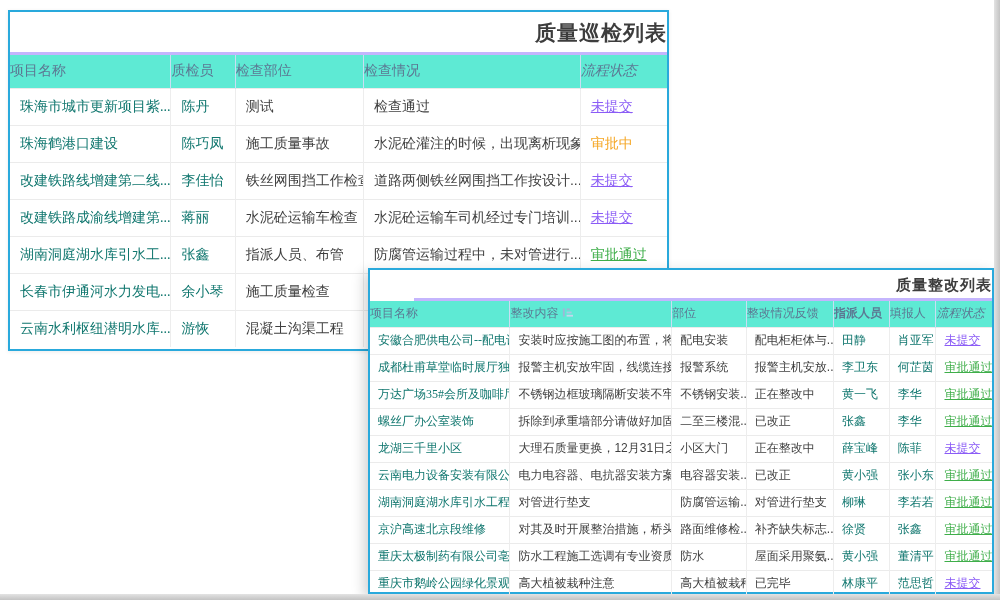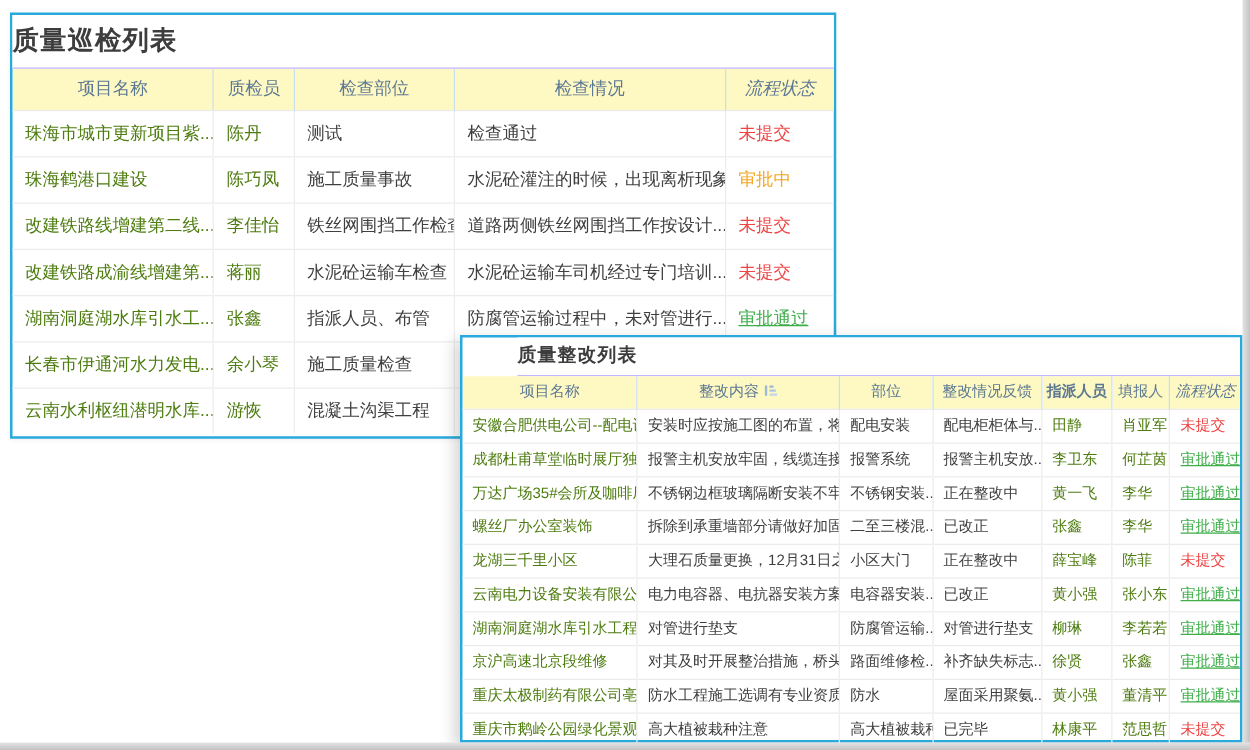--- a/index.html
+++ b/index.html
@@ -17,48 +17,48 @@
   }
   .card-1 {
     left:8px; top:10px; width:661px; height:341px;
     box-shadow:0 1px 4px rgba(0,0,0,.08);
   }
   .card-2 {
     left:368px; top:268px; width:626px; height:326px;
     box-shadow:-4px 4px 12px rgba(0,0,0,.18);
   }
   .card-title {
-    text-align:left; font-weight:bold; color:#3d3d3d;
-    border-bottom:1px solid #c4b5fd; background:#fff;
+    text-align:right; font-weight:bold; color:#3d3d3d;
+    border-bottom:3px solid #c4b5fd; background:#fff;
     letter-spacing:1px;
   }
   .card-1 .card-title { font-size:21px; height:43px; line-height:42px; }
   .card-2 .card-title { font-size:15px; height:31px; line-height:30px;margin-left:44px; }
 
   table { width:100%; border-collapse:collapse; table-layout:fixed; }
   th {
-    background:#fef9c3; color:#5c7893; font-weight:normal;
-    text-align:center; border-right:1px solid #c9def2;
+    background:#5eead4; color:#5c7893; font-weight:normal;
+    text-align:left; border-right:1px solid #c9def2;
     white-space:nowrap; overflow:hidden;
   }
   th:last-child { border-right:none;font-style:italic; }
   td {
     border-top:1px solid #ebebeb; border-right:1px solid #ededed;
     white-space:nowrap; overflow:hidden; color:#3f3f3f;
   }
   td:last-child { border-right:none; }
   .card-1 th { height:33px; font-size:14px; }
   .card-1 td { height:37px; font-size:14px; padding:0 10px; }
   .card-2 th { height:26px; font-size:12px; }
   .card-2 td { height:27px; font-size:12px; padding:0 8px; }
 
   .al-left   { text-align:left; }
   .al-center { text-align:left; }
-  .link { color:#4d7c0f; }
-  .st-unsubmitted { color:#ef4444; }
+  .link { color:#0f766e;font-family:Liberation Serif, serif; }
+  .st-unsubmitted { color:#8b5cf6; text-decoration:underline; }
   .st-reviewing   { color:#F5A623; }
   .st-approved    { color:#3FAE4A; text-decoration:underline; }
 
   .sort-ic { display:inline-block; vertical-align:-1px; margin-left:4px; }
 
   .edge-right {
     position:absolute; right:0; top:0; width:6px; height:600px;
     background:linear-gradient(to right,#e3e3e3,#c3c3c3);
   }
   .edge-bottom {

